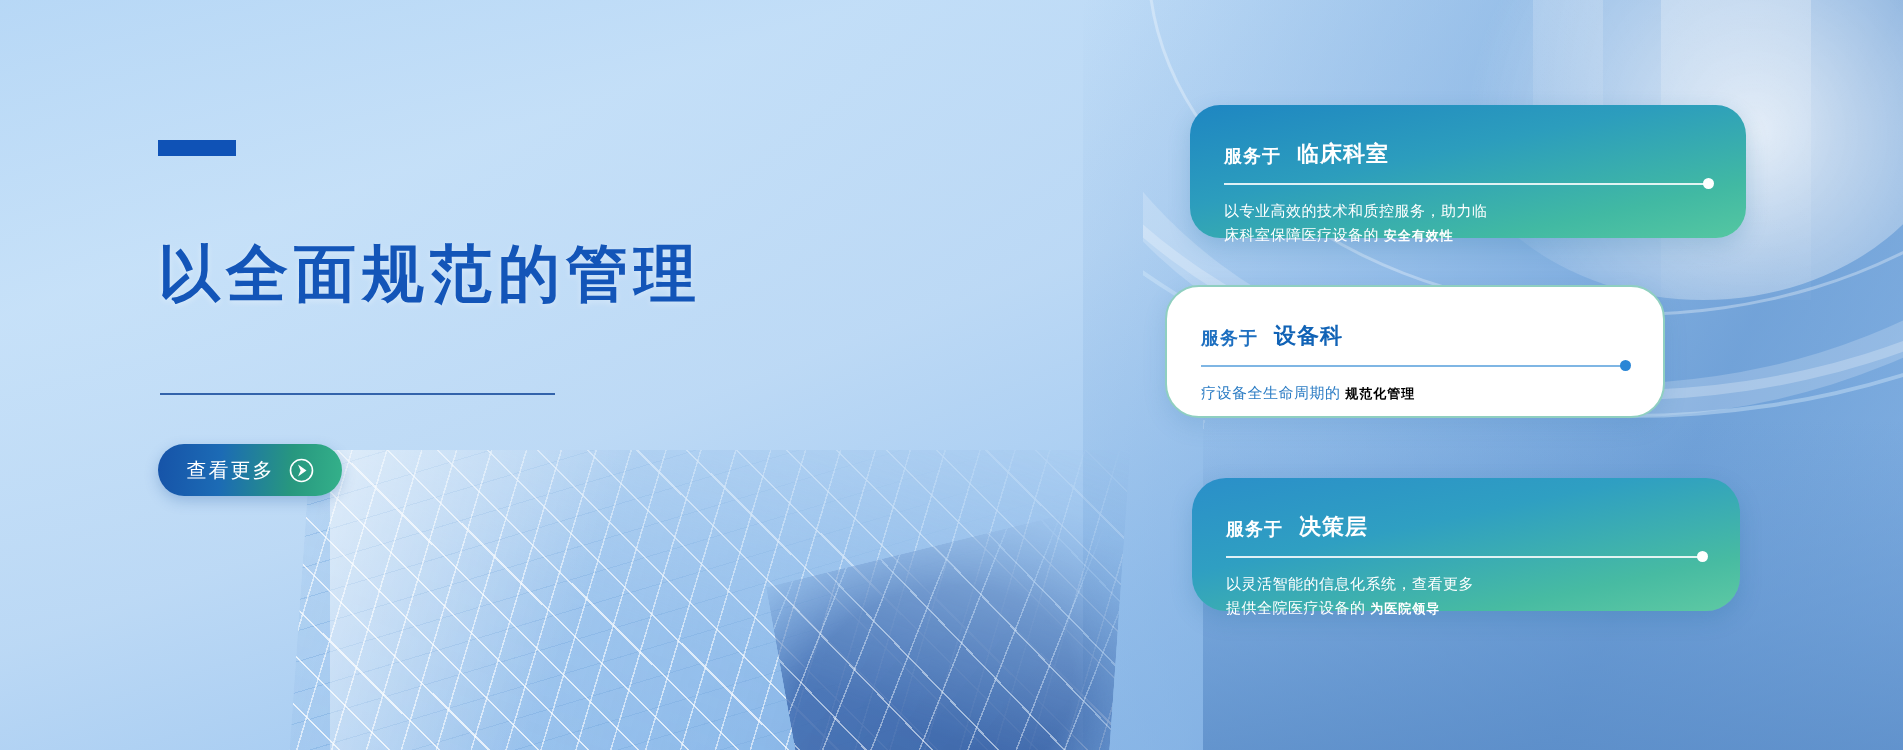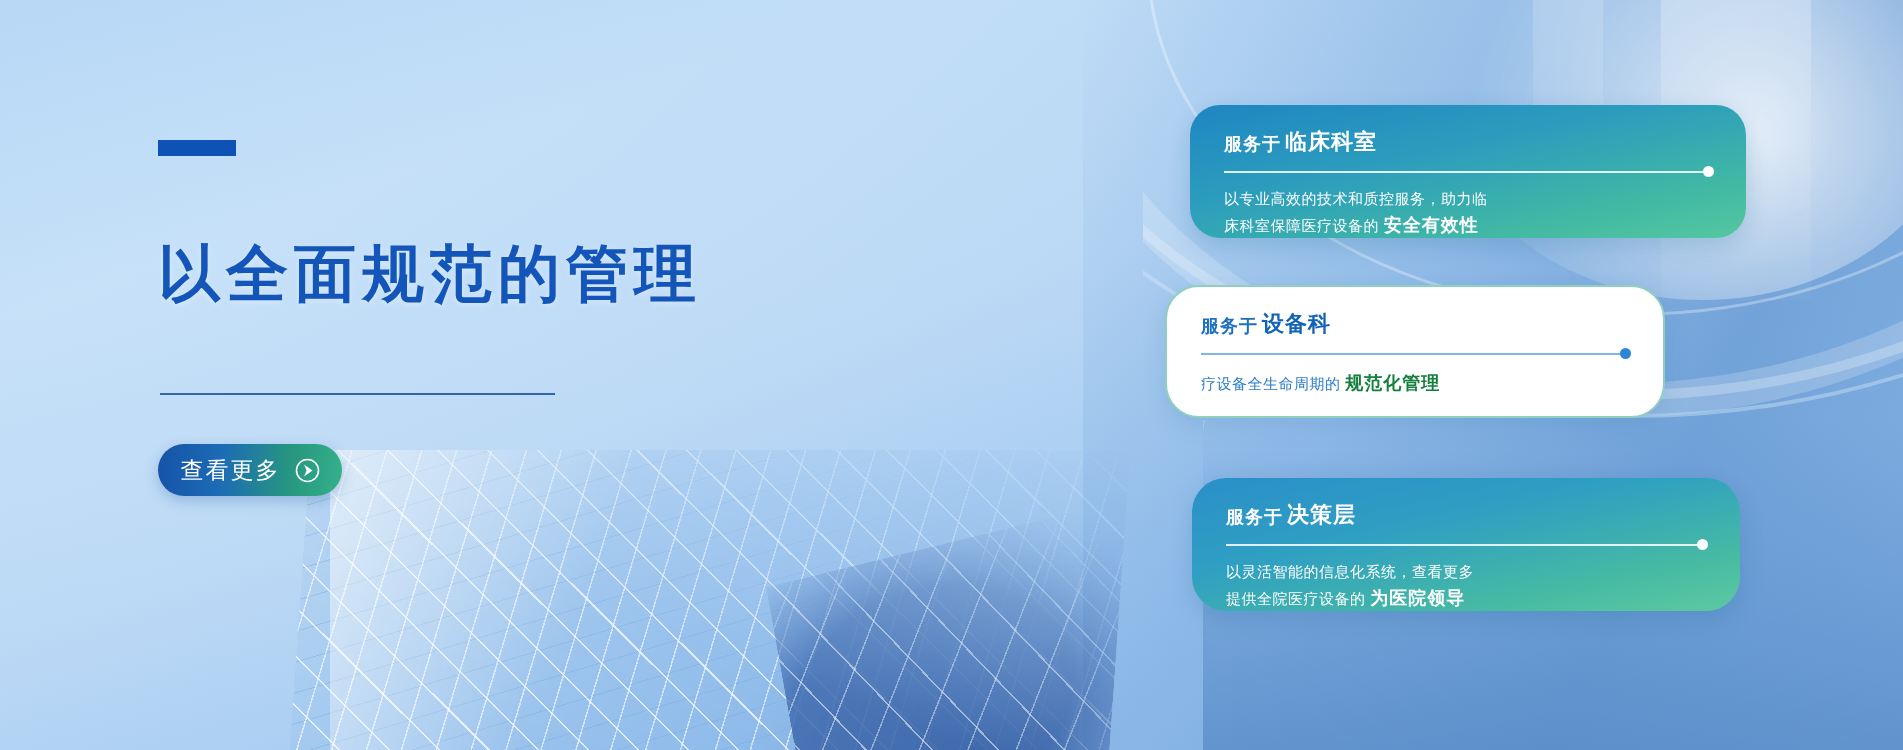--- a/index.html
+++ b/index.html
@@ -101,21 +101,21 @@
   }
   .divider{position:absolute;left:2px;top:393px;width:395px;height:2px;background:#1a4e9e;opacity:.85;}
   .cta{
     position:absolute;left:0;top:444px;width:184px;height:52px;border-radius:26px;
     background:linear-gradient(95deg,#1653a8 0%,#1c6bb5 34%,#27977f 72%,#34b18a 100%);
     display:flex;align-items:center;justify-content:center;gap:14px;
     color:#ffffff;font-size:19px;letter-spacing:2px;cursor:pointer;
     box-shadow:0 5px 14px rgba(24,82,160,.26);
     border:none;
   }
-  .cta-label{font-size:23px;letter-spacing:2px;}
+  .cta-label{font-size:20px;letter-spacing:2px;}
   .cta-arrow{width:25px;height:25px;display:block;flex:0 0 25px;}
 
   
   .cards{position:absolute;left:0;top:0;width:1903px;height:750px;}
   .card{
     position:absolute;border-radius:30px;box-sizing:border-box;
     padding:26px 34px 22px 34px;
   }
   .card.c1{left:1190px;top:105px;width:556px;height:133px;
     background:linear-gradient(168deg,#1e86c2 0%,#2c9dbd 40%,#41b9a3 78%,#55c7a1 100%);
@@ -124,39 +124,39 @@
   }
   .card.c2{left:1165px;top:285px;width:500px;height:133px;background:#ffffff;
     border:2px solid #8fcfc0;border-radius:34px;
     box-shadow:0 8px 22px rgba(60,120,175,.18);
   }
   .card.c3{left:1192px;top:478px;width:548px;height:133px;
     background:linear-gradient(168deg,#2a8fc9 0%,#2f9fc2 38%,#47bba2 78%,#5ec9a3 100%);
     border-radius:34px;
     box-shadow:0 8px 22px rgba(30,110,160,.22);
   }
-  .card-head{display:flex;align-items:flex-end;gap:4px;line-height:1;}
+  .card-head{display:flex;align-items:flex-end;gap:16px;line-height:1;margin-top:12px;}
   .head-prefix{font-size:18px;font-weight:700;letter-spacing:1px;}
   .head-main{font-size:22px;font-weight:700;letter-spacing:1px;}
   .rule{position:relative;margin:13px 0 11px 0;height:10px;}
   .rule-line{position:absolute;left:0;top:5px;height:1.5px;width:100%;}
   .rule-dot{position:absolute;right:-2px;top:0;width:11px;height:11px;border-radius:50%;}
   .card-desc{font-size:15px;line-height:1.62;letter-spacing:.5px;}
-  .strong{font-weight:700;font-size:18px;letter-spacing:1px;}
+  .strong{font-weight:700;font-size:13px;letter-spacing:1px;}
 
   .card.c1, .card.c3{color:#ffffff;}
   .card.c1 .rule-line, .card.c3 .rule-line{background:rgba(255,255,255,.85);}
   .card.c1 .rule-dot, .card.c3 .rule-dot{background:#ffffff;}
   .card.c2{color:#1d6fc0;}
   .card.c2 .head-prefix{color:#1d6fc0;}
   .card.c2 .head-main{color:#1163b6;text-align:center;}
   .card.c2 .rule-line{background:#7fb6e4;}
   .card.c2 .rule-dot{background:#2b86d6;}
   .card.c2 .card-desc{color:#2b7cc4;}
-  .card.c2 .strong{color:#15803d;}
+  .card.c2 .strong{color:#000000;}
 </style>
 </head>
 <body>
 
 <div class="banner">
 
   <div class="bg-base"></div>
   <div class="bg-sky"></div>
   <div class="bg-right-wash"></div>
 

